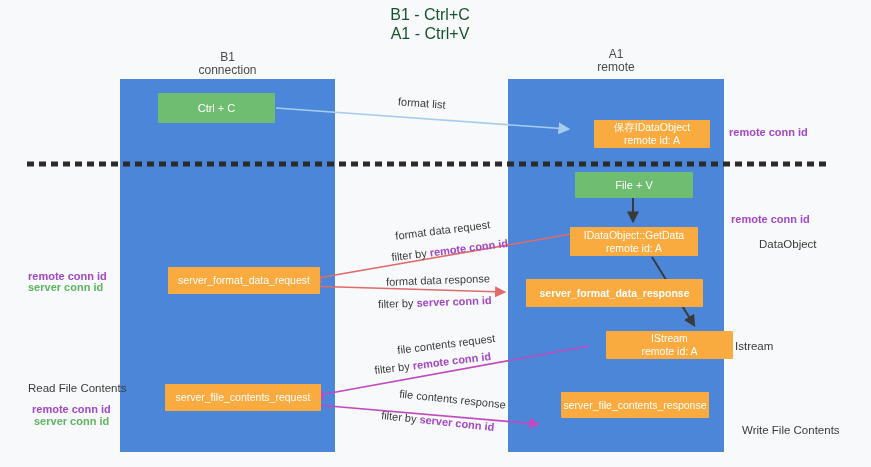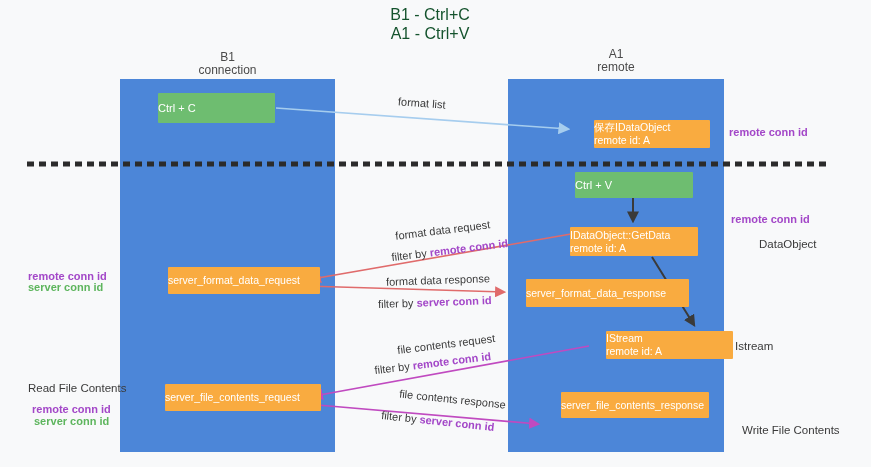--- a/index.html
+++ b/index.html
@@ -14,21 +14,21 @@
     left:280px;top:5px;width:300px;text-align:center;
     font-size:16px;line-height:19px;color:#14532d;
   }
   .col-header{
     text-align:center;font-size:12px;line-height:13px;color:#4a4a4a;
   }
   .lifeline{
     background:var(--column-blue,#4c86d8);
   }
   .node{
-    display:flex;flex-direction:column;align-items:flex-start;justify-content:center;
+    display:flex;flex-direction:column;align-items:center;justify-content:center;
     color:#fff;font-size:11px;line-height:13px;text-align:center;
     border-radius:1px;white-space:nowrap;
   }
   .node.orange{background:var(--node-orange,#f9ab40);font-size:10.5px;margin-left:16px;}
   .node.green{background:var(--node-green,#6ebd70);}
   .arrow-label{
     font-size:11px;line-height:12px;white-space:nowrap;color:var(--text-dark,#3a3a3a);
     transform-origin:center center;
   }
   .side-label{font-size:11px;line-height:12px;white-space:nowrap;}
@@ -95,33 +95,33 @@
   <div class="abs node green" style="left:158px;top:93px;width:117px;height:30px;">
     <div>Ctrl + C</div>
   </div>
 
   <div class="abs node orange" style="left:578px;top:120px;width:116px;height:28px;">
     <div>保存IDataObject</div>
     <div>remote id: A</div>
   </div>
 
   <div class="abs node green" style="left:575px;top:172px;width:118px;height:26px;">
-    <div>Ctrl + V</div>
+    <div>File + V</div>
   </div>
 
   <div class="abs node orange" style="left:554px;top:227px;width:128px;height:29px;">
     <div>IDataObject::GetData</div>
     <div>remote id: A</div>
   </div>
 
   <div class="abs node orange" style="left:152px;top:267px;width:152px;height:27px;">
     <div>server_format_data_request</div>
   </div>
 
-  <div class="abs node orange" style="left:510px;top:279px;width:163px;height:28px;">
+  <div class="abs node orange" style="left:510px;top:279px;width:177px;height:28px;font-weight:bold;">
     <div>server_format_data_response</div>
   </div>
 
   <div class="abs node orange" style="left:590px;top:331px;width:127px;height:28px;">
     <div>IStream</div>
     <div>remote id: A</div>
   </div>
 
   <div class="abs node orange" style="left:149px;top:384px;width:156px;height:27px;">
     <div>server_file_contents_request</div>

